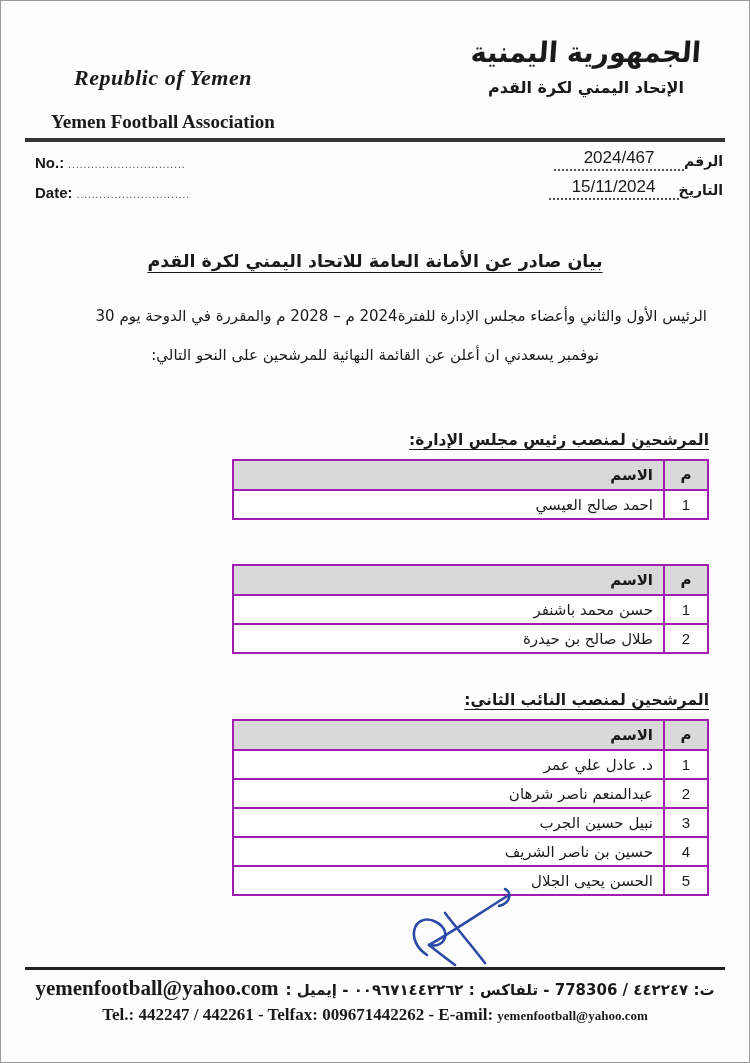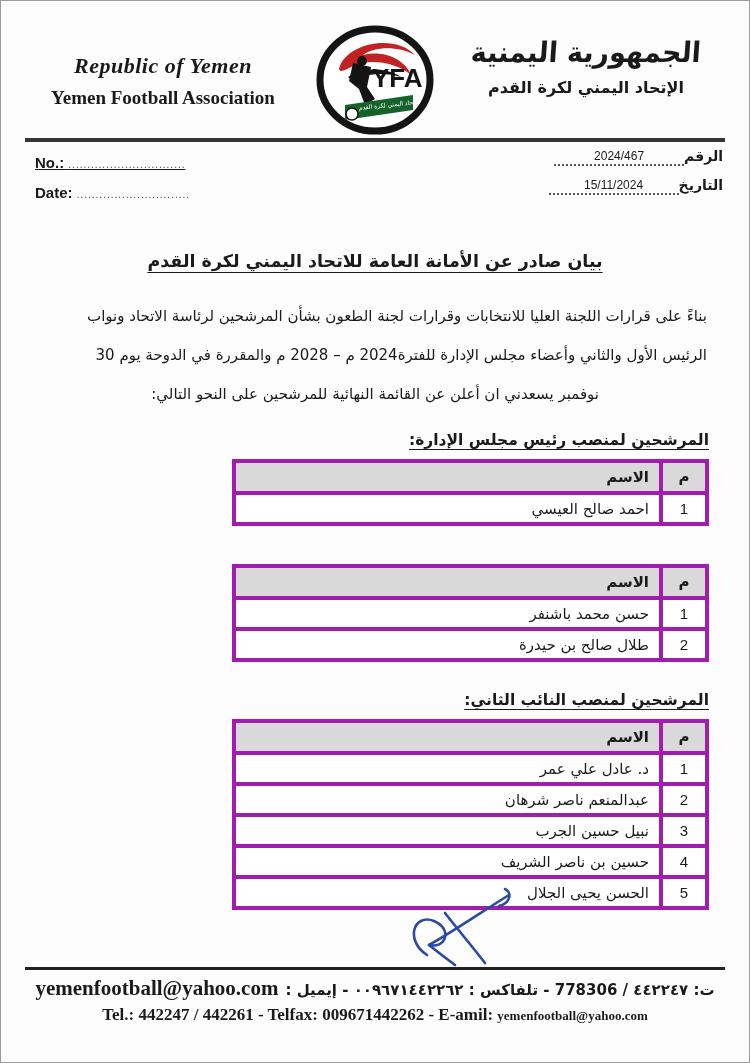--- a/index.html
+++ b/index.html
@@ -3,49 +3,49 @@
 <meta charset="utf-8">
 <style>
   html,body{margin:0;padding:0;background:#e8e8e8;}
   .page{
     position:relative;width:750px;height:1063px;margin:0 auto;
     background:#fdfdfd;border:1px solid #9a9a9a;box-sizing:border-box;
     font-family:"DejaVu Sans",sans-serif;color:#1a1a1a;overflow:hidden;
   }
   
   .hdr-left{position:absolute;left:36px;top:52px;width:252px;text-align:center;font-family:"Liberation Serif",serif;}
-  .hdr-left .l1{font-style:italic;font-weight:700;font-size:22px;letter-spacing:.5px;}
-  .hdr-left .l2{font-weight:700;font-size:19px;margin-top:8px;}
+  .hdr-left .l1{font-style:italic;font-weight:700;font-size:22px;letter-spacing:.5px;margin-top:12px;}
+  .hdr-left .l2{font-weight:700;font-size:19px;margin-top:20px;}
   .hdr-logo{position:absolute;left:314px;top:24px;width:120px;height:110px;}
   .hdr-right{position:absolute;right:18px;top:36px;width:290px;text-align:center;}
   .hdr-right .callig{font-weight:700;font-size:27px;transform:skewX(-4deg) scaleY(1.05);letter-spacing:-1px;}
   .hdr-right .l2{font-weight:700;font-size:16px;margin-top:10px;}
   .rule{position:absolute;top:137px;left:24px;right:24px;height:4px;background:#353535;}
   
   .ref-en{position:absolute;left:34px;font-weight:700;font-size:15px;font-family:"Liberation Sans",sans-serif;}
   .ref-en .dots{font-weight:400;font-size:10px;letter-spacing:1px;color:#444;}
-  .ref-no{top:153px;text-decoration:underline;} .ref-date{top:183px;}
+  .ref-no{top:153px;} .ref-date{top:183px;}
   .ref-ar{position:absolute;right:26px;direction:rtl;display:flex;align-items:flex-end;}
   .ref-raqm{top:147px;} .ref-tarikh{top:176px;}
   .ref-ar .lbl{font-weight:700;font-size:14px;padding-bottom:2px;}
-  .ref-ar .val{display:inline-block;min-width:118px;text-align:center;font-size:12px;
+  .ref-ar .val{display:inline-block;min-width:118px;text-align:center;font-size:17px;
     font-family:"Liberation Sans",sans-serif;border-bottom:2px dotted #555;padding:0 6px 1px 6px;direction:ltr;}
   
   .doc-title{position:absolute;top:250px;left:0;right:0;text-align:center;font-weight:700;font-size:17.5px;
     text-decoration:underline;text-underline-offset:5px;white-space:nowrap;}
   .body-par{position:absolute;top:296px;right:42px;left:50px;direction:rtl;text-align:right;font-size:15px;}
   .body-par .ln{line-height:39px;white-space:nowrap;}
   .body-par .ln3{margin-left:0;padding-left:0;margin-right:108px;}
   
   .section{position:absolute;left:187px;width:477px;direction:rtl;padding-left:44px;}
   .sec1{top:428px;} .sec2{top:563px;} .sec3{top:688px;}
   .sec-heading{font-weight:700;font-size:15.5px;line-height:23px;margin-bottom:7px;
     text-decoration:underline;text-underline-offset:4px;}
   table.cand{border-collapse:collapse;width:100%;border:2px solid #2a2a2a;background:#fff;}
-  table.cand th,table.cand td{border:4px solid #a21caf;}
+  table.cand th,table.cand td{border:2px solid #a21caf;}
   table.cand th{background:#d9d9d9;font-size:15px;font-weight:700;height:26px;}
   table.cand td{height:25px;font-size:15px;}
   .col-num{width:40px;text-align:center;}
   td.col-num{font-family:"Liberation Sans",sans-serif;}
   .col-name{text-align:right;padding-right:10px;}
   
   .signature{position:absolute;left:408px;top:882px;width:125px;height:88px;pointer-events:none;}
   
   .foot-rule{position:absolute;top:966px;left:24px;right:24px;height:3px;background:#222;}
   .foot-ar{position:absolute;top:975px;left:0;right:0;direction:rtl;display:flex;justify-content:center;
@@ -59,33 +59,20 @@
 </head>
 <body>
 
 <div class="page">
 
   <div class="hdr-left">
     <div class="l1">Republic of Yemen</div>
     <div class="l2">Yemen Football Association</div>
   </div>
 
-  <div class="hdr-logo">
-    <svg viewBox="0 0 120 110" width="120" height="110">
-      <ellipse cx="60" cy="55" rx="55" ry="51" fill="#ffffff" stroke="#141414" stroke-width="7"></ellipse>
-      <path d="M24,44 C30,18 80,8 100,30 C82,20 58,22 48,30 C68,25 90,34 96,50 C80,36 52,34 38,41 C30,45 25,48 24,44 Z" fill="#c32222"></path>
-      <path d="M33,52 C48,42 72,42 86,52 C70,47 50,48 38,56 Z" fill="#141414"></path>
-      <path d="M38,38 L56,42 L52,62 L60,74 L50,80 L44,64 L34,56 Z" fill="#141414"></path>
-      <circle cx="47" cy="36" r="5" fill="#141414"></circle>
-      <text x="57" y="62" font-family="Liberation Sans, sans-serif" font-size="26" font-weight="bold" fill="#141414">YFA</text>
-      <path d="M30,80 L98,70 L98,85 L30,95 Z" fill="#15632a"></path>
-      <circle cx="37" cy="89" r="6" fill="#ffffff" stroke="#141414" stroke-width="1.5"></circle>
-      <text x="44" y="85" font-size="6" fill="#ffffff" transform="rotate(-6 44 85)">الاتحاد اليمني لكرة القدم</text>
-    </svg>
-  </div>
 
   <div class="hdr-right">
     <div class="callig">الجمهورية اليمنية</div>
     <div class="l2">الإتحاد اليمني لكرة القدم</div>
   </div>
 
   <div class="rule"></div>
 
   <div class="ref-en ref-no">
     <span>No.:</span>
@@ -101,21 +88,20 @@
     <span class="val">2024/467</span>
   </div>
   <div class="ref-ar ref-tarikh">
     <span class="lbl">التاريخ</span>
     <span class="val">15/11/2024</span>
   </div>
 
   <div class="doc-title">بيان صادر عن الأمانة العامة للاتحاد اليمني لكرة القدم</div>
 
   <div class="body-par">
-    <div class="ln">بناءً على قرارات اللجنة العليا للانتخابات وقرارات لجنة الطعون بشأن المرشحين لرئاسة الاتحاد ونواب</div>
     <div class="ln">الرئيس الأول والثاني وأعضاء مجلس الإدارة للفترة2024 م –  2028 م والمقررة في الدوحة يوم 30</div>
     <div class="ln ln3">نوفمبر يسعدني ان أعلن عن القائمة النهائية للمرشحين على النحو التالي:</div>
   </div>
 
   <div class="section sec1">
     <div class="sec-heading">المرشحين لمنصب رئيس مجلس الإدارة:</div>
     <table class="cand">
       <thead>
         <tr>
           <th class="col-num">م</th>

